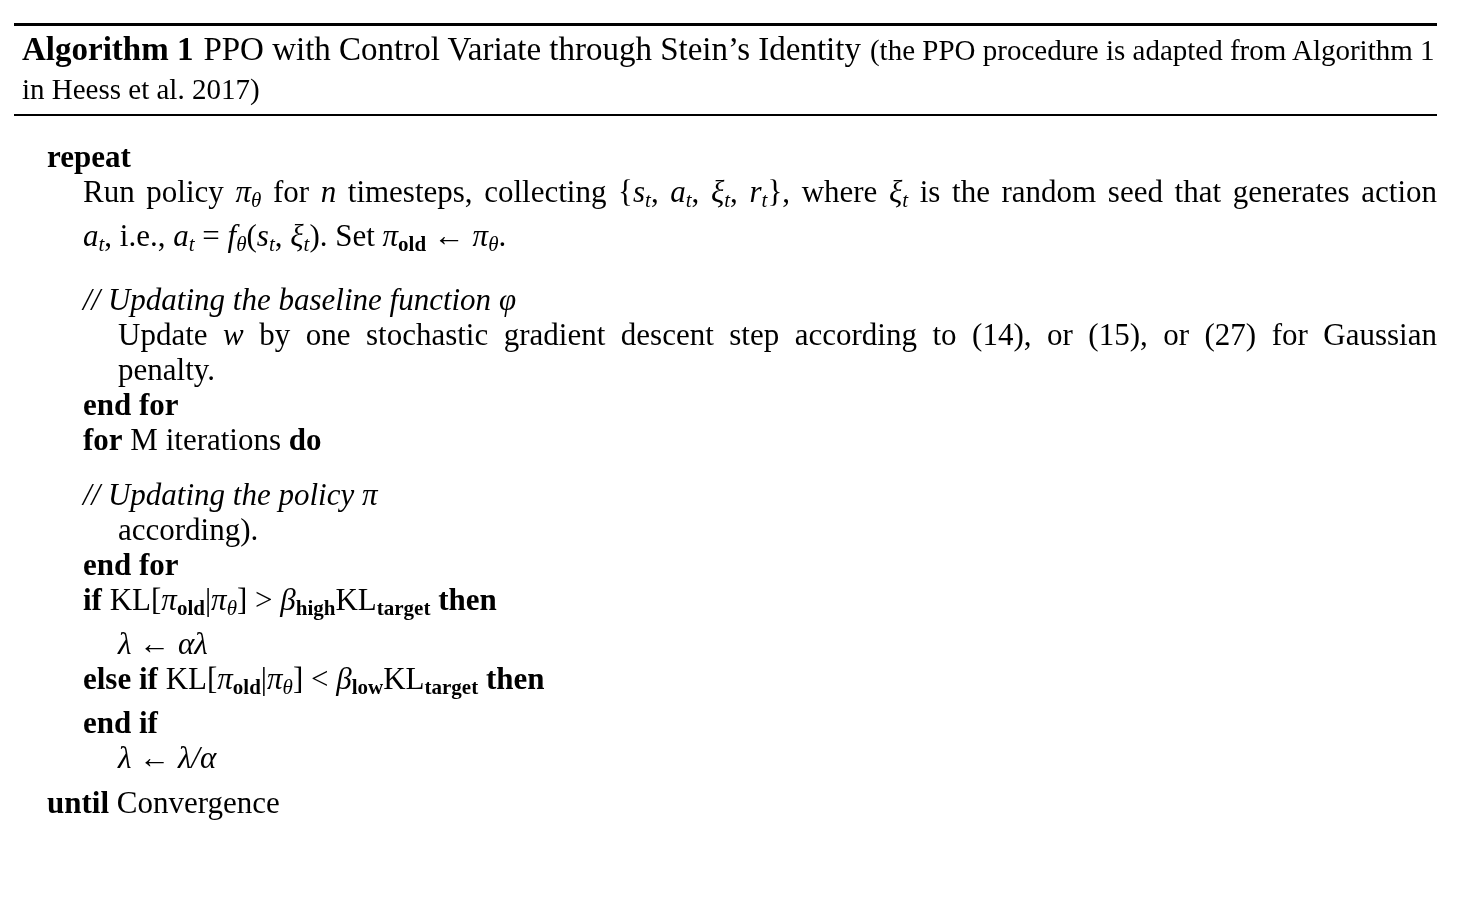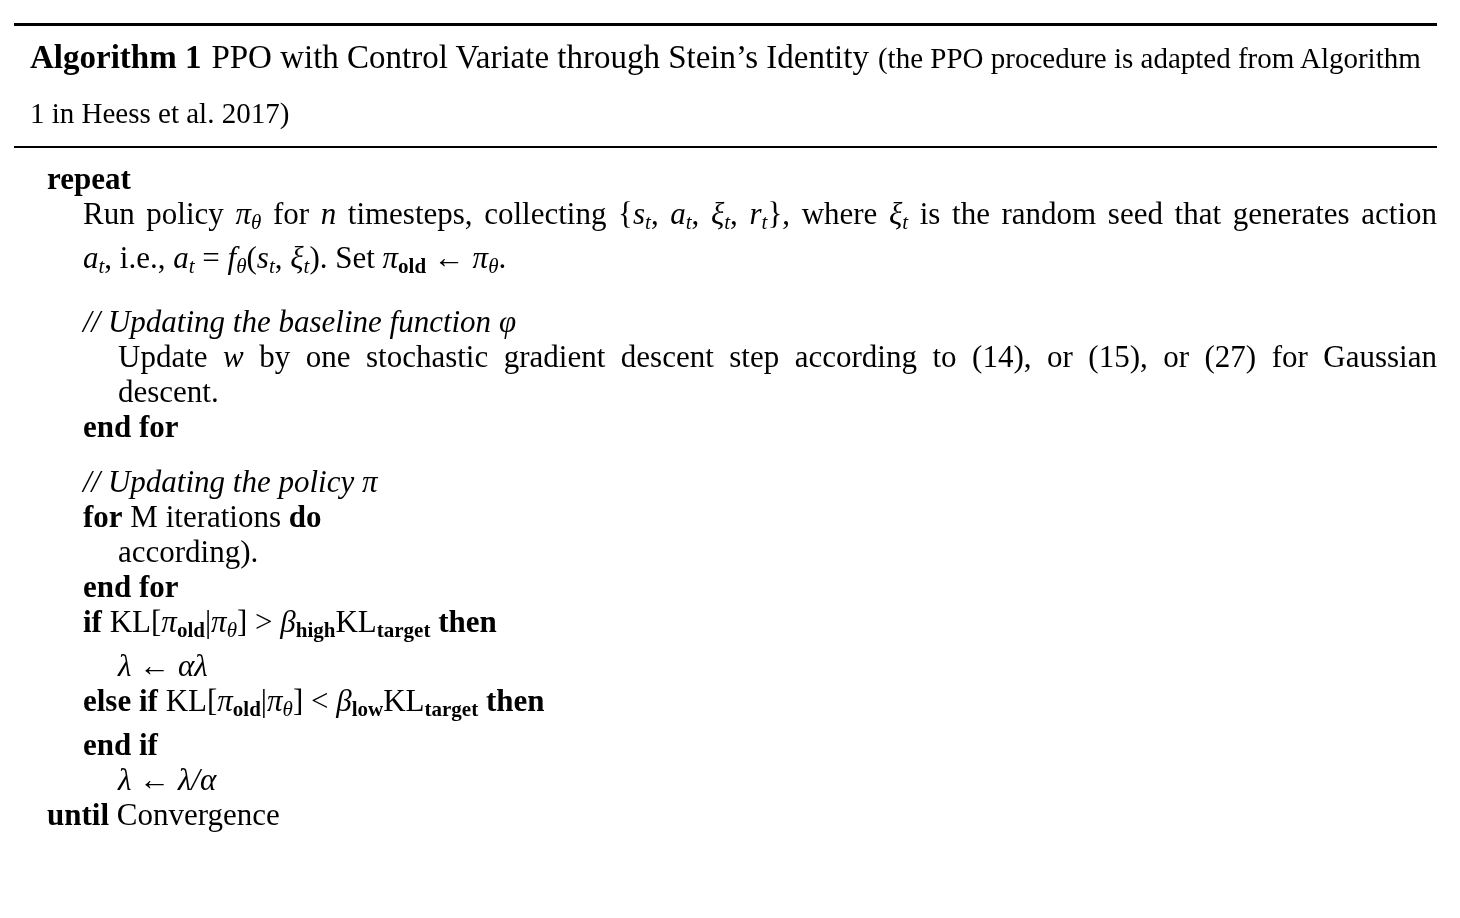--- a/index.html
+++ b/index.html
@@ -11,34 +11,34 @@
     overflow: hidden;
   }
   .algo {
     margin: 23px 23px 0 14px; 
   }
   .rule { background: #000000; }
   .rule.thick { height: 3px; }
   .rule.thin  { height: 2px; }
   .title {
     font-size: 33px;
-    line-height: 54px;
-    margin: 4px 0 6px 16px;
+    line-height: 38px;
+    margin: 4px 0 6px 8px;
   }
   .t-label { font-weight: bold; }
   .t-main  { margin-left: 10px; }
   .t-paren { margin-left: 9px; font-size: 29px; }
   .abody {
     font-size: 31px;
     line-height: 35px;
     padding: 13px 0 8px 0;
   }
   .line { white-space: nowrap; }
   .line.just { white-space: normal; text-align: justify; text-align-last: justify; }
-  .line.ind1 { padding-left: 33px; }
+  .line.ind1 { padding-left: 33px; margin-top: 10px; }
   .line.ind2 { padding-left: 69px; }
   .line.ind3 { padding-left: 104px; }
   .line.gap  { margin-top: 20px; }
   .seg-kw   { font-weight: bold; }
   .seg-t    { }
   .seg-c    { font-style: italic; text-align: right; }
   .seg-m    { font-style: italic; }
   .seg-sub  { font-size: 21px; vertical-align: -5px; font-weight: bold; }
   .seg-msub { font-size: 21px; font-style: italic; vertical-align: -5px; }
 </style>
@@ -50,24 +50,24 @@
   <div class="title">
     <span class="t-label">Algorithm 1</span><span class="t-main">PPO with Control Variate through Stein’s Identity</span><span class="t-paren">(the PPO procedure is adapted from Algorithm 1 in Heess et al. 2017)</span>
   </div>
   <div class="rule thin"></div>
   <div class="abody">
       <div class="line ind1"><span class="seg-kw">repeat</span></div>
       <div class="line ind2 just"><span class="seg-t">Run policy </span><span class="seg-m">π</span><span class="seg-msub">θ</span><span class="seg-t"> for </span><span class="seg-m">n</span><span class="seg-t"> timesteps, collecting {</span><span class="seg-m">s</span><span class="seg-msub">t</span><span class="seg-t">, </span><span class="seg-m">a</span><span class="seg-msub">t</span><span class="seg-t">, </span><span class="seg-m">ξ</span><span class="seg-msub">t</span><span class="seg-t">, </span><span class="seg-m">r</span><span class="seg-msub">t</span><span class="seg-t">}, where </span><span class="seg-m">ξ</span><span class="seg-msub">t</span><span class="seg-t"> is the random seed that generates action</span></div>
       <div class="line ind2"><span class="seg-m">a</span><span class="seg-msub">t</span><span class="seg-t">, i.e., </span><span class="seg-m">a</span><span class="seg-msub">t</span><span class="seg-t"> = </span><span class="seg-m">f</span><span class="seg-msub">θ</span><span class="seg-t">(</span><span class="seg-m">s</span><span class="seg-msub">t</span><span class="seg-t">, </span><span class="seg-m">ξ</span><span class="seg-msub">t</span><span class="seg-t">). Set </span><span class="seg-m">π</span><span class="seg-sub">old</span><span class="seg-t"> ← </span><span class="seg-m">π</span><span class="seg-msub">θ</span><span class="seg-t">.</span></div>
       <div class="line ind2 gap"><span class="seg-c">// Updating the baseline function </span><span class="seg-m">φ</span></div>
       <div class="line ind3 just"><span class="seg-t">Update </span><span class="seg-m">w</span><span class="seg-t"> by one stochastic gradient descent step according to (14), or (15), or (27) for Gaussian</span></div>
-      <div class="line ind3"><span class="seg-t">descent.</span></div>
+      <div class="line ind3"><span class="seg-t">penalty.</span></div>
       <div class="line ind2"><span class="seg-kw">end for</span></div>
+      <div class="line ind2"><span class="seg-kw">for</span><span class="seg-t"> M iterations </span><span class="seg-kw">do</span></div>
       <div class="line ind2 gap"><span class="seg-c">// Updating the policy </span><span class="seg-m">π</span></div>
-      <div class="line ind2"><span class="seg-kw">for</span><span class="seg-t"> M iterations </span><span class="seg-kw">do</span></div>
       <div class="line ind3"><span class="seg-t">according).</span></div>
       <div class="line ind2"><span class="seg-kw">end for</span></div>
       <div class="line ind2"><span class="seg-kw">if</span><span class="seg-t"> KL[</span><span class="seg-m">π</span><span class="seg-sub">old</span><span class="seg-t">|</span><span class="seg-m">π</span><span class="seg-msub">θ</span><span class="seg-t">] &gt; </span><span class="seg-m">β</span><span class="seg-sub">high</span><span class="seg-t">KL</span><span class="seg-sub">target</span><span class="seg-t"> </span><span class="seg-kw">then</span></div>
       <div class="line ind3"><span class="seg-m">λ</span><span class="seg-t"> ← </span><span class="seg-m">αλ</span></div>
       <div class="line ind2"><span class="seg-kw">else if</span><span class="seg-t"> KL[</span><span class="seg-m">π</span><span class="seg-sub">old</span><span class="seg-t">|</span><span class="seg-m">π</span><span class="seg-msub">θ</span><span class="seg-t">] &lt; </span><span class="seg-m">β</span><span class="seg-sub">low</span><span class="seg-t">KL</span><span class="seg-sub">target</span><span class="seg-t"> </span><span class="seg-kw">then</span></div>
       <div class="line ind2"><span class="seg-kw">end if</span></div>
       <div class="line ind3"><span class="seg-m">λ</span><span class="seg-t"> ← </span><span class="seg-m">λ/α</span></div>
       <div class="line ind1"><span class="seg-kw">until</span><span class="seg-t"> Convergence</span></div>
     </div>
 

